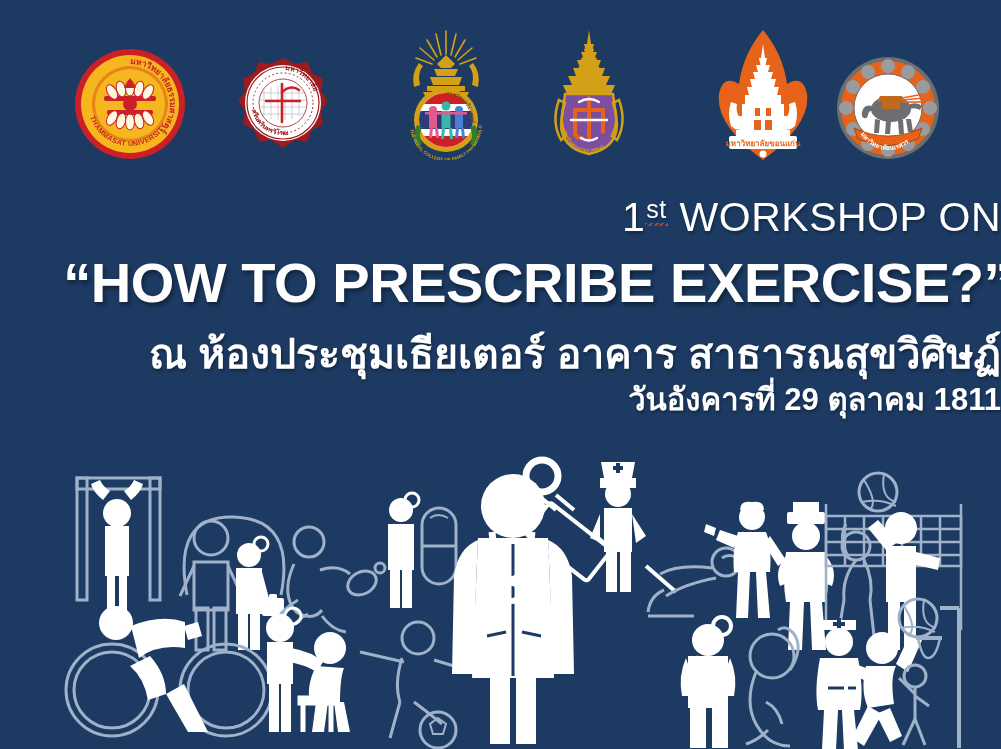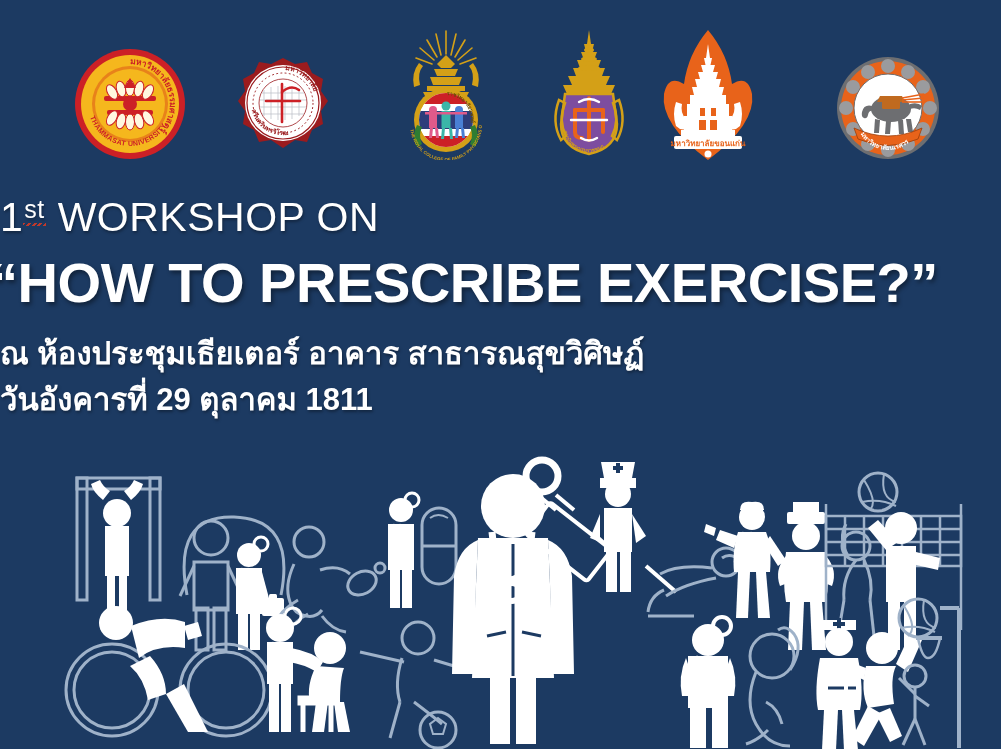--- a/index.html
+++ b/index.html
@@ -32,21 +32,21 @@
     display: block;
   }
   .logo svg { display: block; width: 100%; height: 100%; }
 
   
   #text-block {
     position: absolute;
     left: 0;
     top: 186px;
     width: 1001px;
-    text-align: left;
+    text-align: right;
     color: #ffffff;
   }
   #line-workshop {
     font-size: 41px;
     font-weight: 400;
     letter-spacing: 0.5px;
     line-height: 46px;
     text-shadow: 1px 2px 3px rgba(0,0,0,0.35);
     white-space: nowrap;
   }
@@ -74,21 +74,21 @@
     font-weight: 700;
     letter-spacing: -0.5px;
     line-height: 62px;
     transform: scaleX(1.02);
     text-shadow: 2px 3px 4px rgba(0,0,0,0.4);
     white-space: nowrap;
   }
 
   #line-venue {
     margin-top: 18px;
-    font-size: 31px;
+    font-size: 41px;
     font-weight: 700;
     line-height: 44px;
     text-shadow: 1px 2px 3px rgba(0,0,0,0.35);
     white-space: nowrap;
   }
   #line-date {
     margin-top: 2px;
     font-size: 31px;
     font-weight: 700;
     line-height: 44px;
@@ -272,21 +272,21 @@
           <path d="M38 74 q10 -6 20 0"></path>
           <path d="M40 110 q8 5 16 0"></path>
         </g>
         <path id="rcEmbBot" d="M22,98 a26,26 0 0 0 52,0" fill="none"></path>
         <text font-family="'Liberation Sans',sans-serif" font-size="5" fill="#d4a017" font-weight="bold">
           <textPath href="#rcEmbBot" startOffset="6%">สถาบันพระบรมราชชนก</textPath>
         </text>
       </svg>
     </div>
 
-    <div class="logo" style="left:660px; top:28px; width:96px; height:134px;">
+    <div class="logo" style="left:715px; top:28px; width:96px; height:134px;">
       <svg viewBox="0 0 96 134">
         <path d="M48 2 Q68 26 72 56 Q88 46 92 66 Q96 96 48 132 Q0 96 4 66 Q8 46 24 56 Q28 26 48 2 Z" fill="#e8631a"></path>
         <g fill="#ffffff">
           <path d="M48 16 L50 30 L46 30 Z"></path>
           <path d="M44 30 h8 l-1.5 7 h-5 Z"></path>
           <path d="M41 37 h14 l-2 7 h-10 Z"></path>
           <path d="M38 44 h20 l-2 7 h-16 Z"></path>
           <path d="M35 51 h26 l-2 8 h-22 Z"></path>
           <path d="M32 59 h32 l-2 8 h-28 Z"></path>
           <path d="M30 67 h36 v9 h-36 Z"></path>

